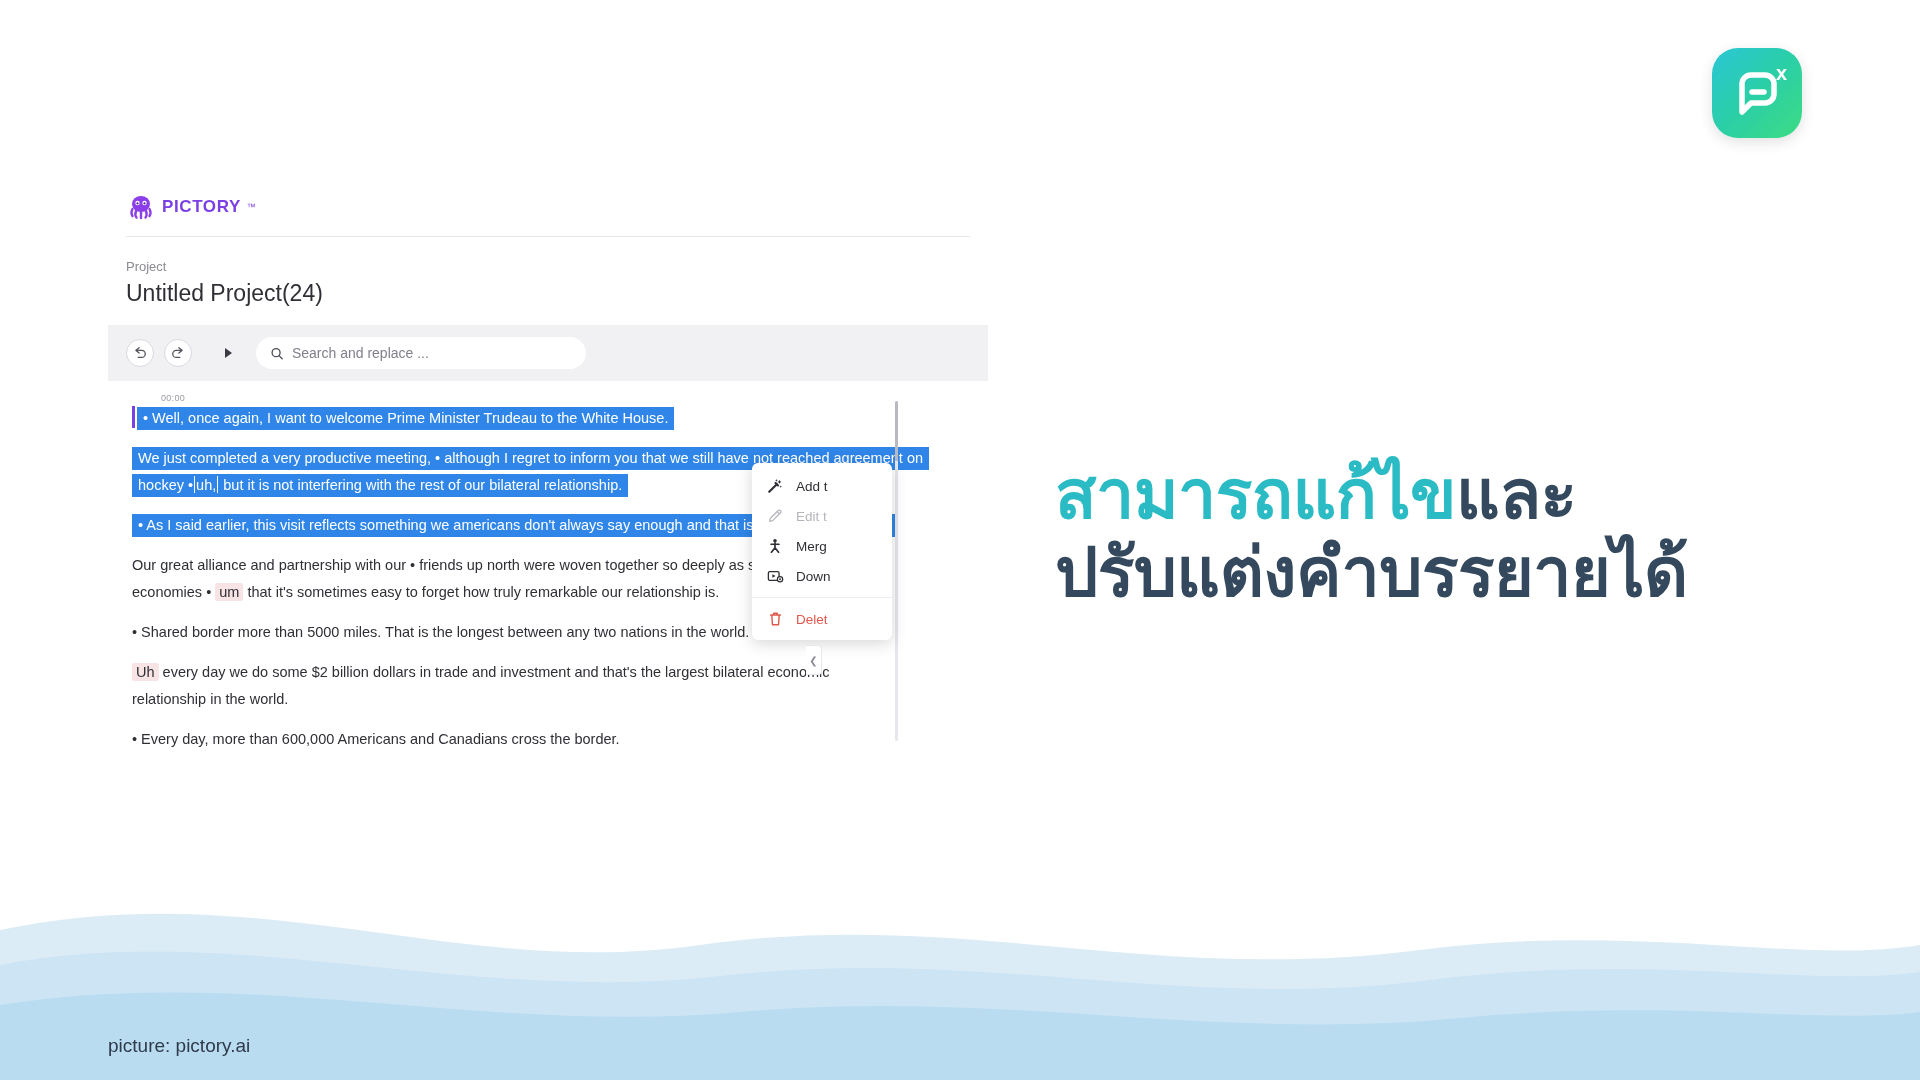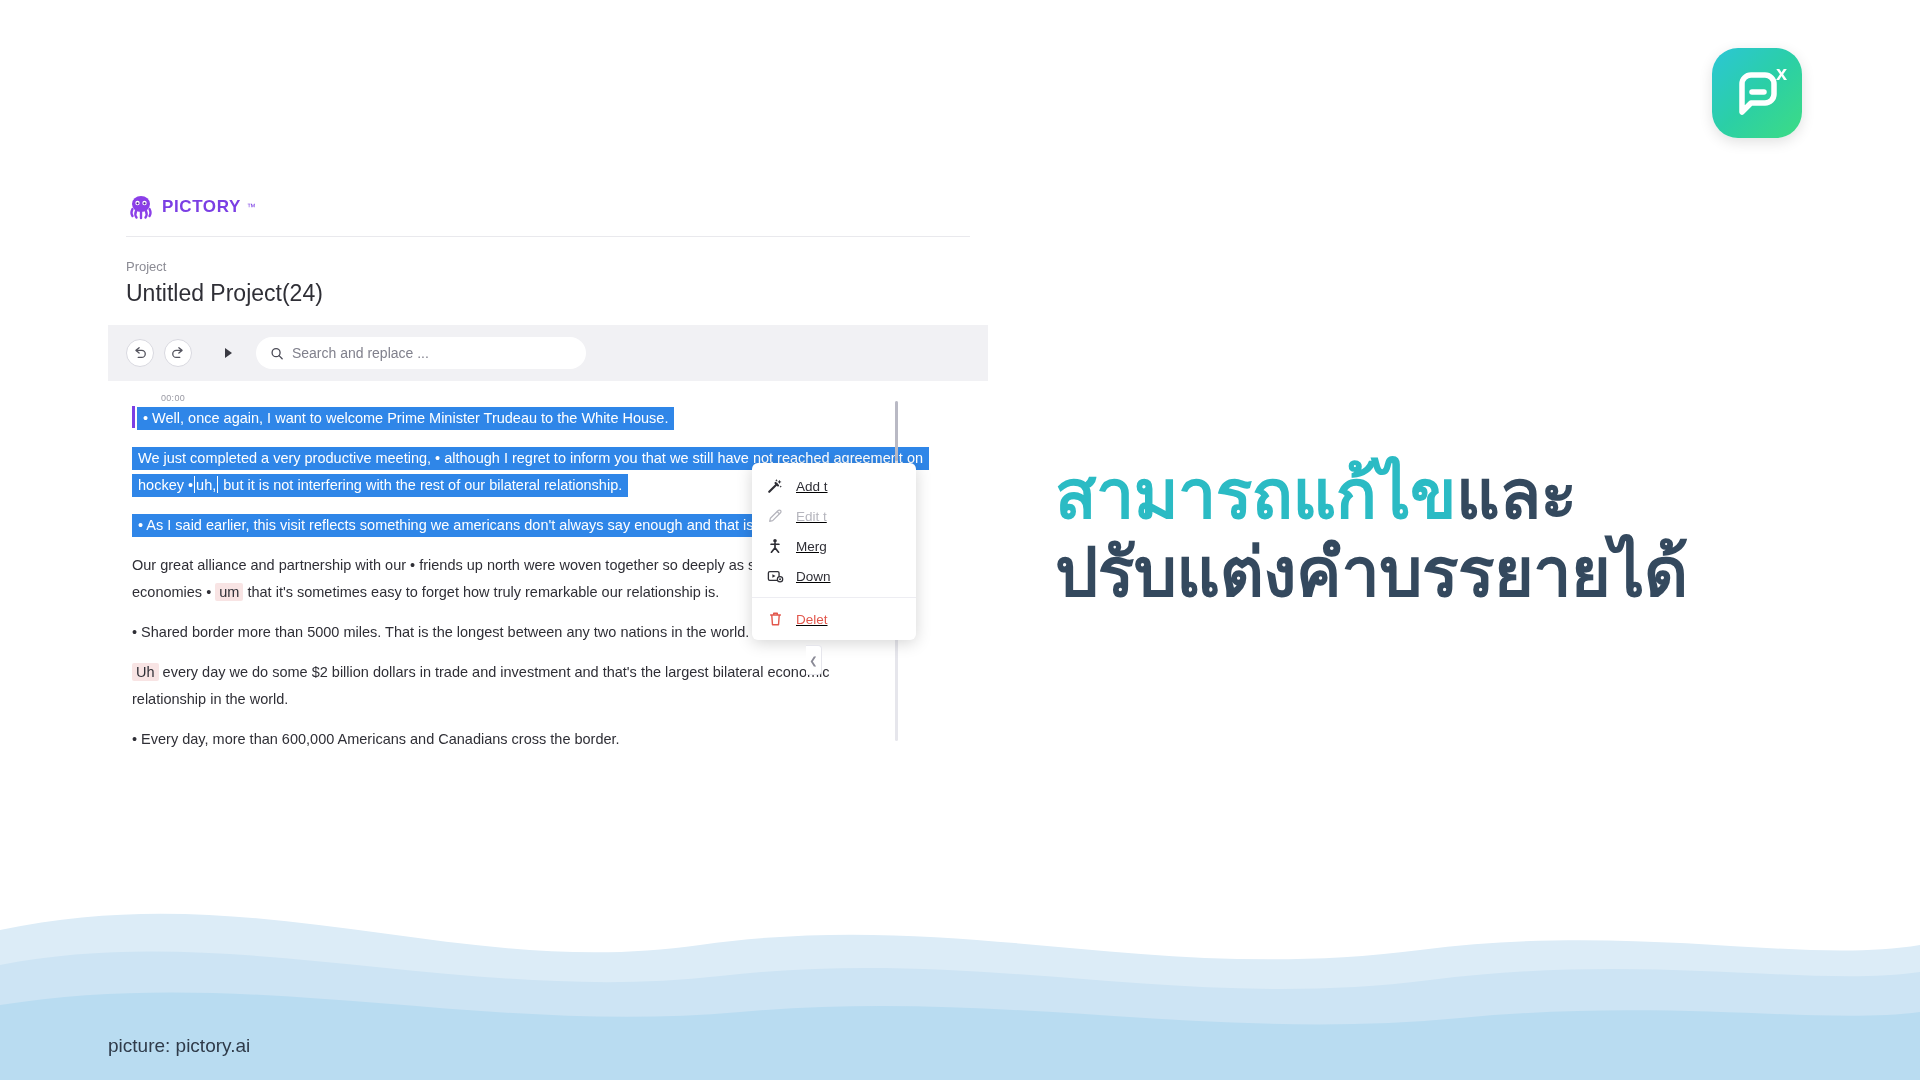--- a/index.html
+++ b/index.html
@@ -153,28 +153,27 @@
     width: 3px; height: 340px; background: #e6e6ec; border-radius: 2px;
   }
   .scroll-thumb {
     position: absolute; right: 90px; top: 20px;
     width: 3px; height: 60px; background: #b9b9c4; border-radius: 2px;
   }
 
   
   .ctx-menu {
     position: absolute; left: 752px; top: 463px;
-    width: 164px;
+    width: 140px;
     background: #ffffff;
     border-radius: 6px;
     box-shadow: 0 3px 16px rgba(0,0,0,0.17);
     padding: 8px 0 6px 0;
     overflow: hidden;
     z-index: 5;
-    text-decoration: underline;
   }
   .ctx-item {
     display: flex; align-items: center; gap: 12px;
     height: 30px; padding: 0 14px;
     font-size: 13.5px; color: #2f2f36; white-space: nowrap;
     cursor: pointer;
   }
   .ctx-item.disabled { color: #b5b5bd; cursor: default; }
   .ctx-item.danger { color: #e2574c; }
   .ctx-sep { height: 1px; background: #ededf2; margin: 6px 0; }

